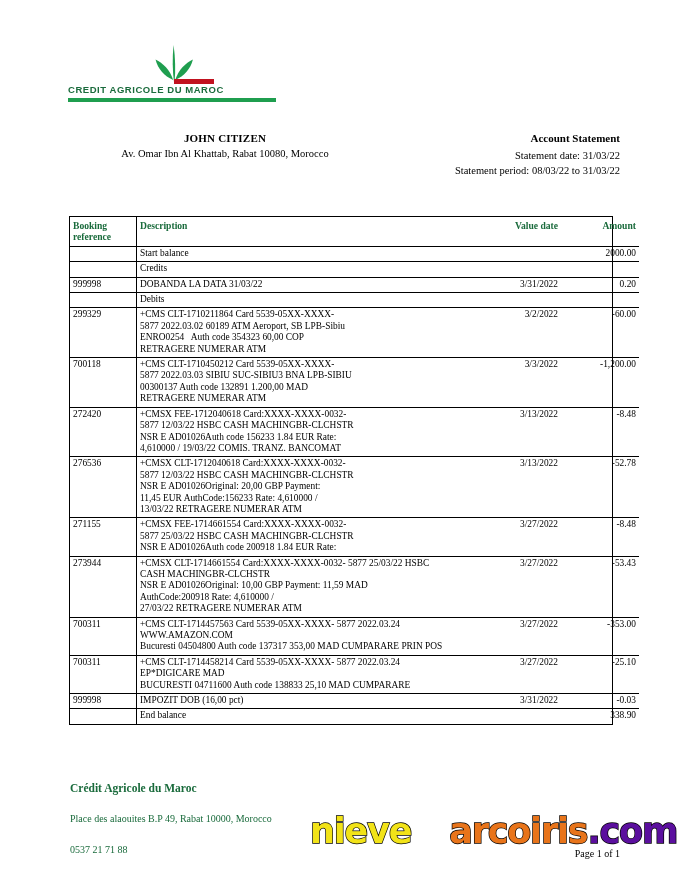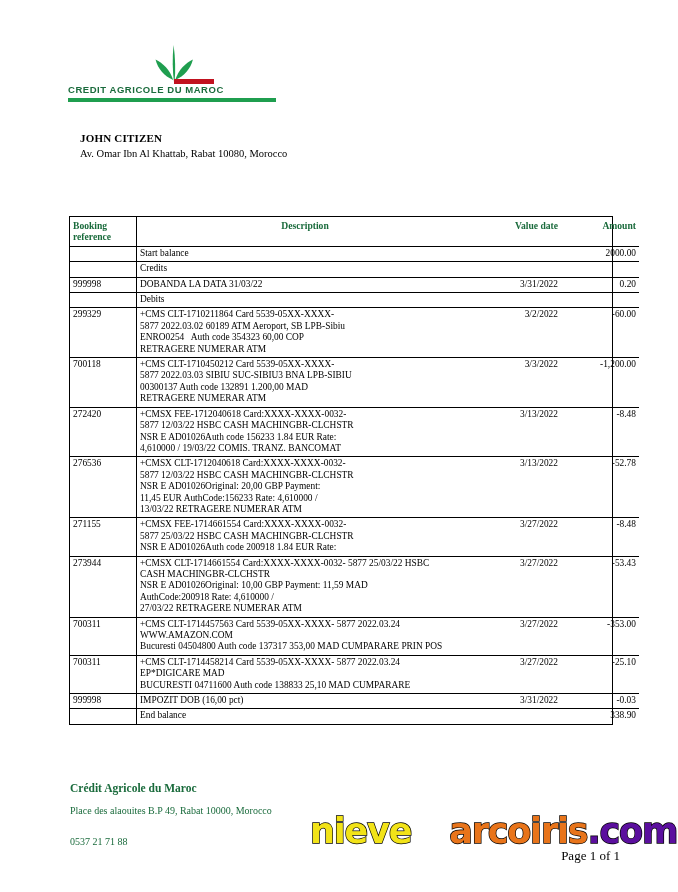--- a/index.html
+++ b/index.html
@@ -63,23 +63,24 @@
     left: 0px;
     top: 54px;
     width: 208px;
     height: 3.5px;
     background: #1f9e4f;
   }
 
   
   .hdr-left {
     position: absolute;
-    left: 80px;
+    left: 60px;
     top: 132px;
     width: 330px;
+    text-align: center;
   }
   .hdr-name {
     font-size: 11px;
     font-weight: bold;
     letter-spacing: 0.2px;
     margin-bottom: 4px;
   }
   .hdr-addr {
     font-size: 10.5px;
   }
@@ -125,21 +126,21 @@
     padding-top: 3px;
     padding-bottom: 3px;
     border-bottom: 1.6px solid #000;
   }
   .col-ref   { width: 60px; }
   .col-desc  { width: 330px; }
   .col-date  { width: 82px; }
   .col-amt   { width: 72px; }
 
   th.col-ref { border-right: 1.1px solid #000; text-align: left; }
-  th.col-desc { text-align: center; }
+  th.col-desc { text-align: left; }
   th.col-date { text-align: right; padding-right: 18px; }
   th.col-amt { text-align: right; }
 
   .table-outer {
     border: 1.3px solid #000;
     border-bottom: 1.3px solid #000;
   }
 
   tbody tr td {
     border-top: 0.8px solid #000;
@@ -161,35 +162,35 @@
   .footer {
     position: absolute;
     left: 70px;
     top: 782px;
     width: 400px;
     color: #1a6b3c;
   }
   .f-name {
     font-size: 11.5px;
     font-weight: bold;
-    margin-bottom: 11px;
+    margin-bottom: 19px;
   }
   .f-addr {
     font-size: 10px;
     margin-bottom: 20px;
   }
   .f-phone {
     font-size: 10px;
   }
 
   .pageno {
     position: absolute;
     right: 58px;
     top: 848px;
-    font-size: 13px;
+    font-size: 10px;
     text-align: right;
   }
 
   
   .watermark {
     position: absolute;
     left: 310px;
     top: 812px;
     font-family: "DejaVu Sans", sans-serif;
     font-size: 35px;
@@ -220,20 +221,25 @@
     <div class="logo-redbar"></div>
     <div class="logo-wordmark">CREDIT AGRICOLE DU MAROC</div>
     <div class="logo-underline"></div>
   </div>
 
   <div class="hdr-left">
     <div class="hdr-name">JOHN CITIZEN</div>
     <div class="hdr-addr">Av. Omar Ibn Al Khattab, Rabat 10080, Morocco</div>
   </div>
 
+  <div class="hdr-right">
+    <div class="hdr-title">Account Statement</div>
+    <div class="hdr-meta">Statement date: 31/03/22</div>
+    <div class="hdr-meta">Statement period: 08/03/22 to 31/03/22</div>
+  </div>
 
   <div class="table-wrap">
     <div class="table-outer">
       <table class="stmt">
         <thead>
           <tr>
             <th class="col-ref">Booking reference</th>
             <th class="col-desc">Description</th>
             <th class="col-date">Value date</th>
             <th class="col-amt">Amount</th>

